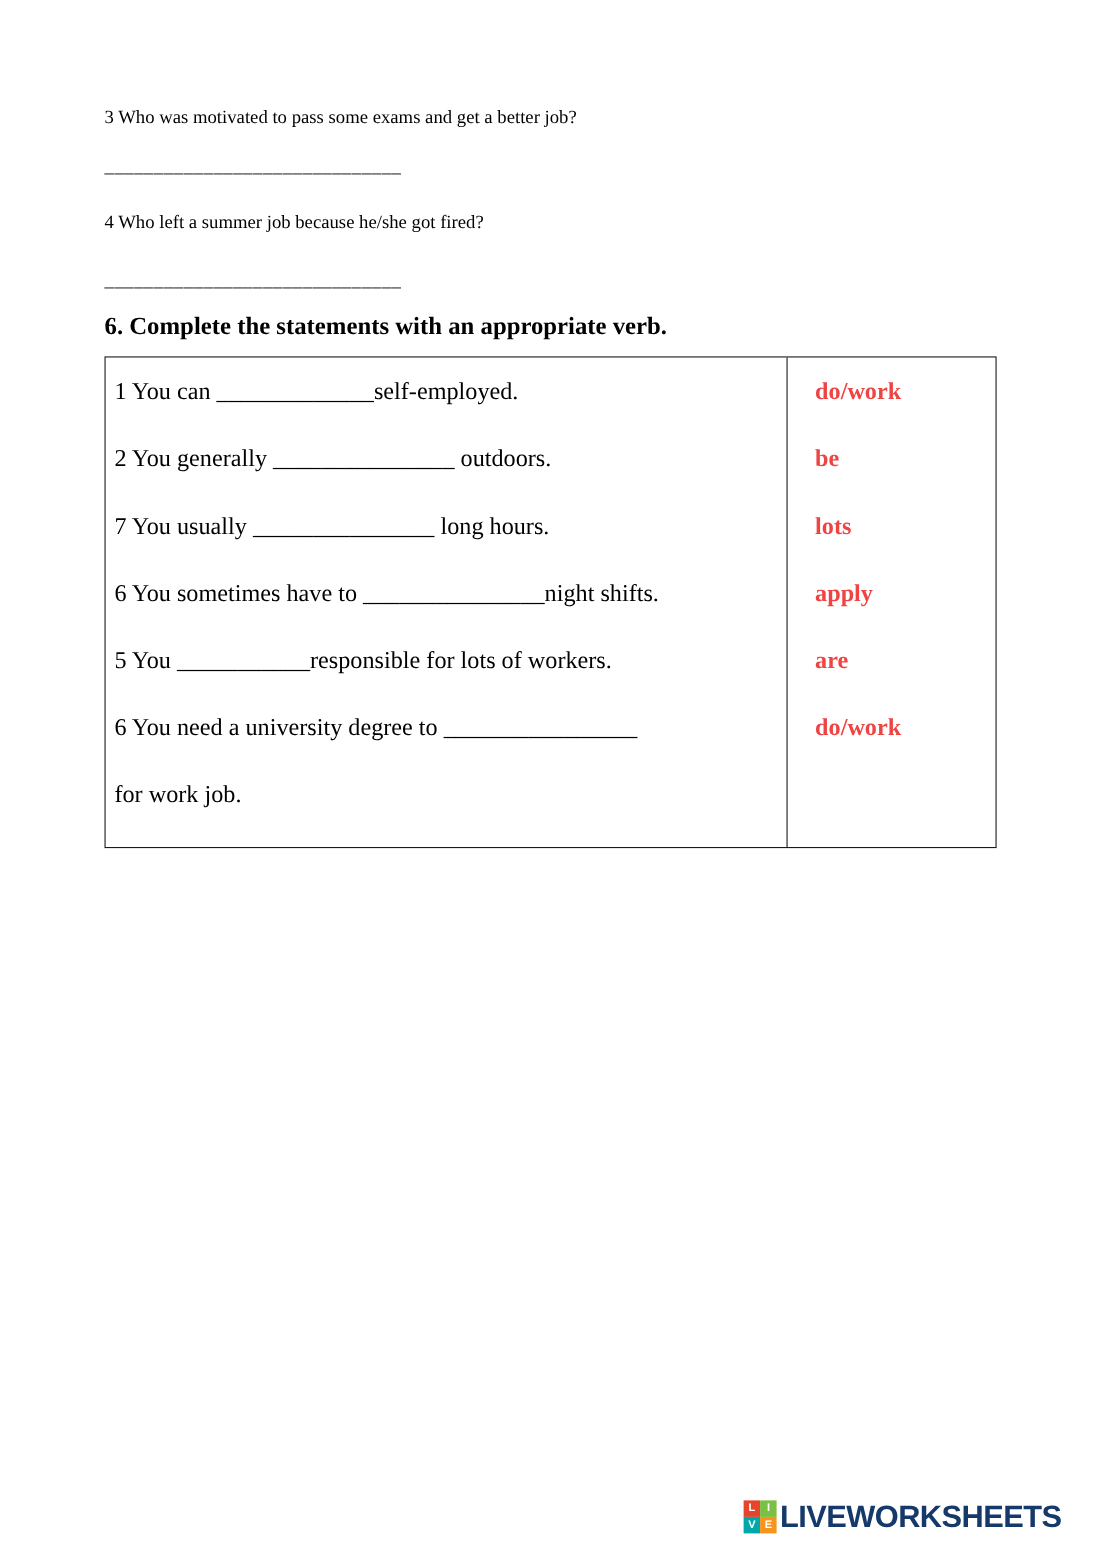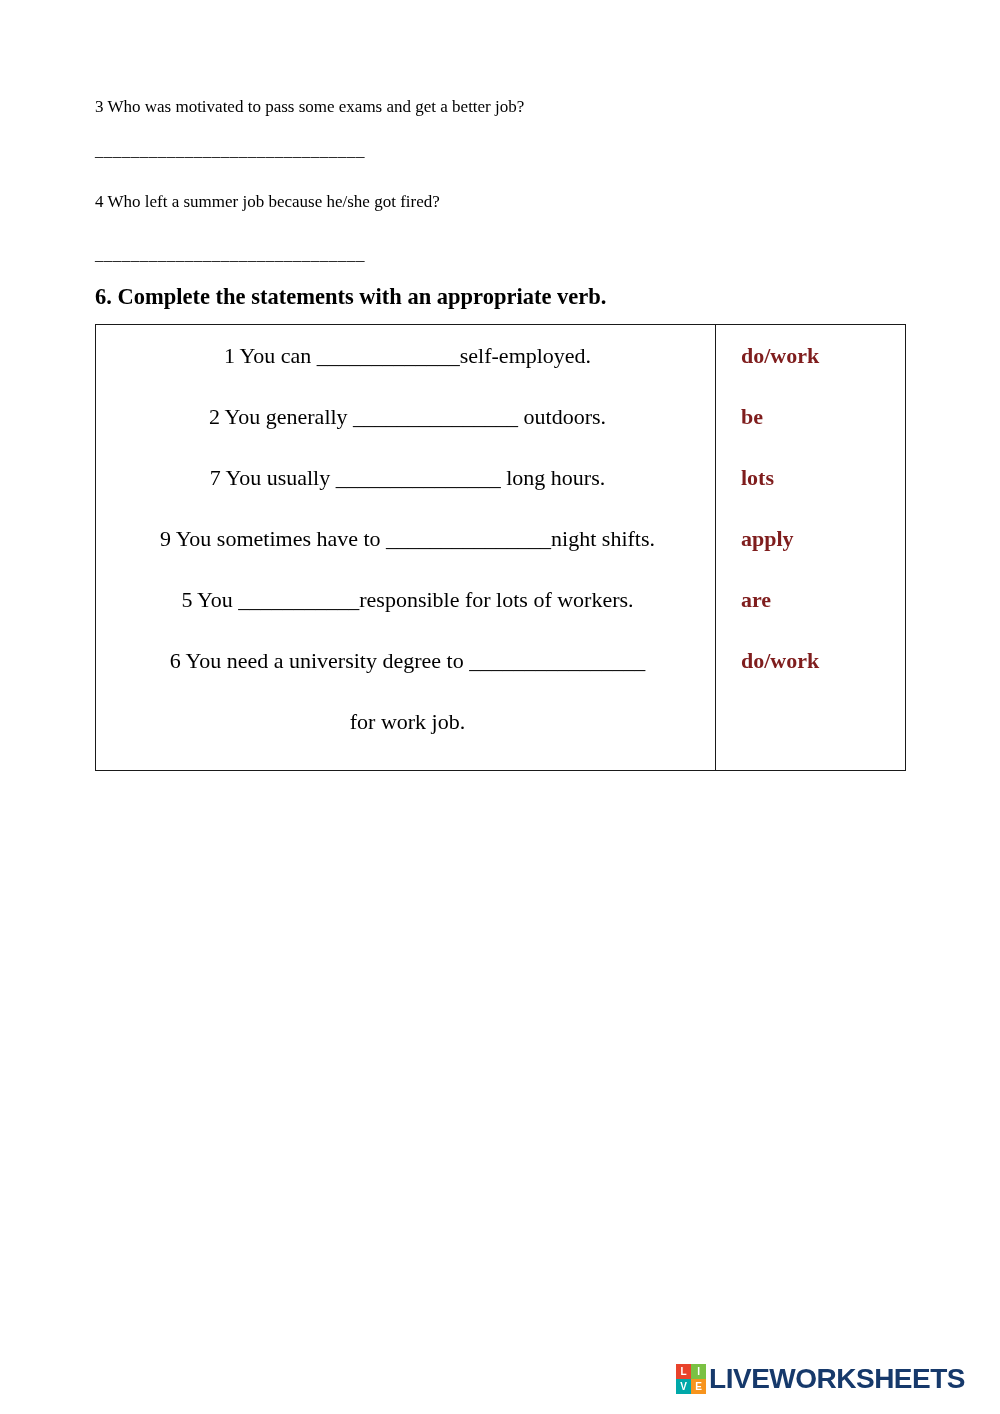--- a/index.html
+++ b/index.html
@@ -22,37 +22,36 @@
     position: absolute; left: 95px; top: 324px;
     width: 811px; height: 447px;
     border: 1.5px solid #1a1a1a;
     display: flex;
     background: #ffffff;
   }
   .col-statements {
     width: 620px;
     border-right: 1.5px solid #1a1a1a;
     padding: 0 4px 0 8px;
-    text-align: center;
   }
   .col-answers {
     flex: 1;
     padding: 0 0 0 25px;
   }
   .stmt, .stmt-cont {
     font-size: 22px;
     line-height: 61px;
     white-space: nowrap;
     overflow: hidden;
   }
   .ans {
     font-size: 22px;
     line-height: 61px;
     font-weight: bold;
-    color: #7f1d1d;
+    color: #ef4444;
     white-space: nowrap;
   }
 
   .footer {
     position: absolute; top: 1363px; right: 35px;
     display: flex; align-items: center; gap: 3px;
   }
   .lw-icon {
     width: 30px; height: 30px;
     display: grid;
@@ -88,21 +87,21 @@
   <div class="q-text q4-text">4  Who left a summer job because he/she got fired?</div>
   <div class="q-blank q4-blank">______________________________</div>
 
   <div class="heading">6. Complete the statements with an appropriate verb.</div>
 
   <div class="ex-box">
     <div class="col-statements">
       <div class="stmt">1 You can _____________self-employed.</div>
       <div class="stmt">2 You generally _______________ outdoors.</div>
       <div class="stmt">7 You usually _______________ long hours.</div>
-      <div class="stmt">9 You sometimes have to _______________night shifts.</div>
+      <div class="stmt">6 You sometimes have to _______________night shifts.</div>
       <div class="stmt">5 You  ___________responsible for lots of workers.</div>
       <div class="stmt">6 You need a university degree to ________________</div>
       <div class="stmt-cont">for work job.</div>
     </div>
     <div class="col-answers">
       <div class="ans">do/work</div>
       <div class="ans">be</div>
       <div class="ans">lots</div>
       <div class="ans">apply</div>
       <div class="ans">are</div>

